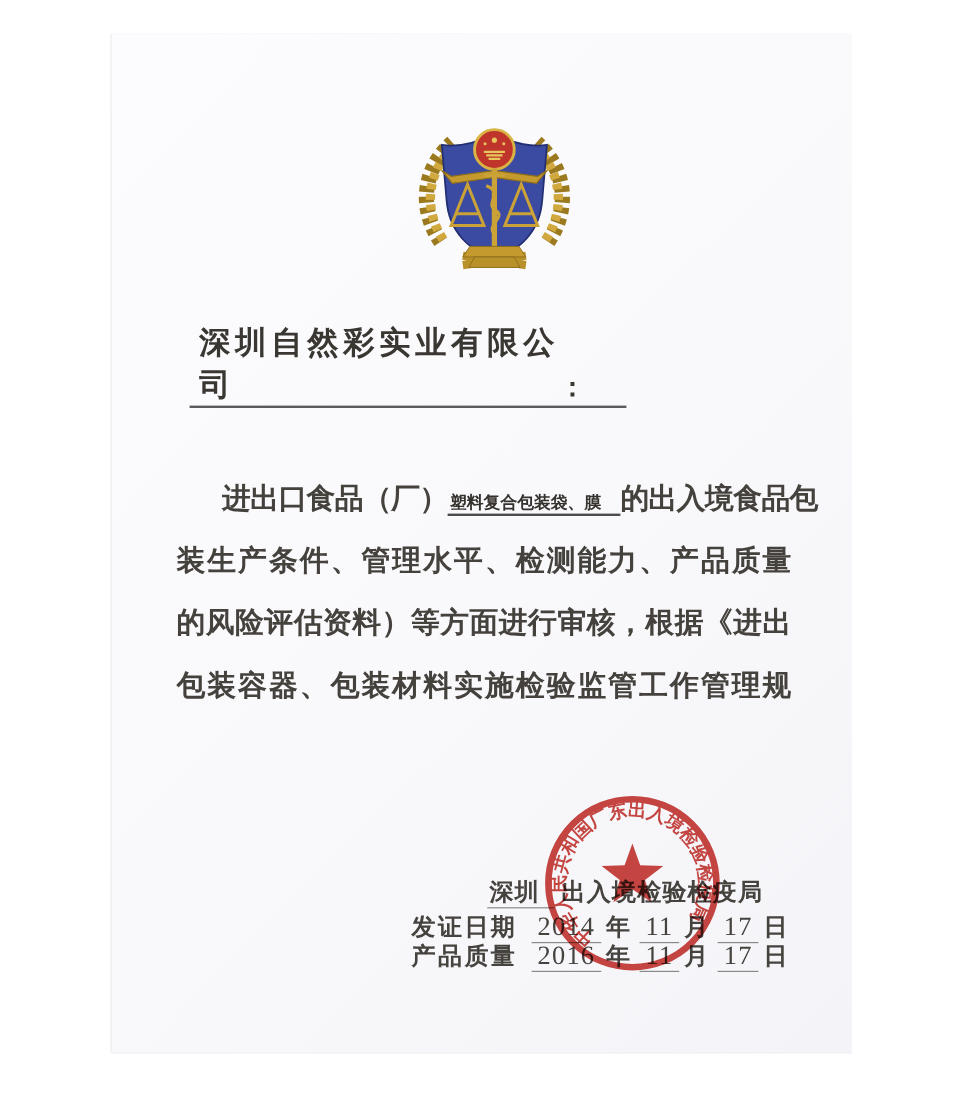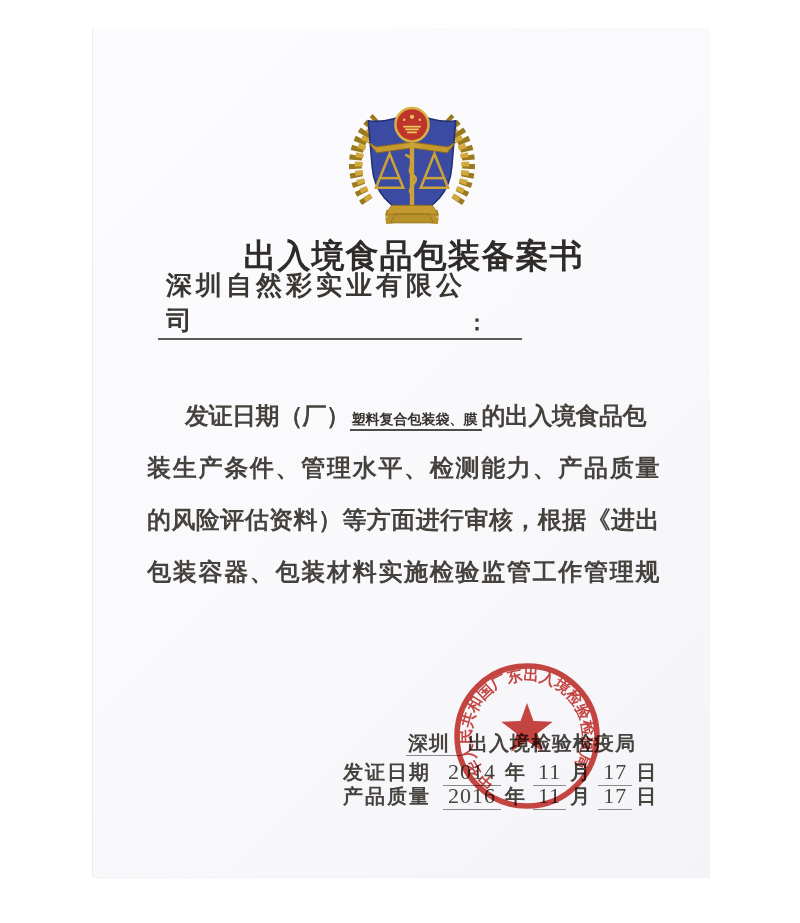--- a/index.html
+++ b/index.html
@@ -19,21 +19,21 @@
              display:flex;align-items:flex-end;justify-content:space-between;}
   .company{font-size:26px;font-weight:700;letter-spacing:4px;color:#3a3632;padding-left:8px;}
   .colon{font-size:22px;font-weight:700;color:#3a3632;padding-right:34px;}
   
   .body-text{left:54px;top:362px;width:512px;color:#45413d;font-size:24px;font-weight:600;
              letter-spacing:-0.5px;}
   .bline{height:52px;line-height:52px;white-space:nowrap;}
   .bline.just{text-align:justify;text-align-last:justify;white-space:normal;height:52px;overflow:hidden;}
   .indent{display:inline-block;width:38px;}
   .product{font-size:14px;font-weight:700;color:#35312d;border-bottom:2px solid #4c4c4c;
-           padding:0 4px 2px 2px;letter-spacing:0;}
+           padding:0 16px 2px 2px;letter-spacing:0;}
   
   .code-row{left:54px;top:632px;height:40px;line-height:40px;font-size:25px;font-weight:600;
             color:#45413d;white-space:nowrap;}
   .code-val{font-family:"Liberation Serif","DejaVu Serif",serif;font-size:28px;font-weight:400;
             letter-spacing:2px;color:#3c3834;border-bottom:2px solid #6e6e6e;
             padding:0 16px 1px 16px;margin-left:6px;}
   .code-period{margin-left:6px;font-size:20px;}
   
   .bureau-row{left:313px;top:702px;font-size:20px;font-weight:600;letter-spacing:1px;color:#46423e;}
   .bureau-city{border-bottom:1.5px solid #8a8a8a;padding:0 12px 1px 2px;margin-right:6px;text-align:right;}
@@ -88,30 +88,29 @@
         <path d="M 66,49 L 84,49" stroke="#caa237" stroke-width="3"></path>
         <path d="M 68,58 C 84,64 66,73 76,79 C 86,85 67,92 75,99" stroke="#caa237" stroke-width="2.6"></path>
       </g>
 
       <g>
         <polygon points="54,110 96,110 102,119 48,119" fill="#c49a2e" stroke="#8f6d1a" stroke-width="0.8"></polygon>
         <polygon points="58,119 92,119 97,128 53,128" fill="#b8912a" stroke="#8f6d1a" stroke-width="0.8"></polygon>
       </g>
     </svg>
 
-    <div class="abs doc-title">出入境食品包装备案书</div>
 
     <div class="abs recipient">
       <span class="company">深圳自然彩实业有限公司</span>
       <span class="colon">：</span>
     </div>
 
     <div class="abs body-text">
       <div class="bline">
-        <span class="indent"></span><span>发证日期（厂）</span><span class="product">塑料复合包装袋、膜</span><span>的出入境食品包</span>
+        <span class="indent"></span><span>进出口食品（厂）</span><span class="product">塑料复合包装袋、膜</span><span>的出入境食品包</span>
       </div>
       <div class="bline just">装生产条件、管理水平、检测能力、产品质量（进口商</div>
       <div class="bline just">的风险评估资料）等方面进行审核，根据《进出口食品</div>
       <div class="bline just">包装容器、包装材料实施检验监管工作管理规定》的要</div>
     </div>
 
 
     <div class="abs bureau-row">
       <span class="bureau-city">深圳</span><span>出入境检验检疫局</span>
     </div>

